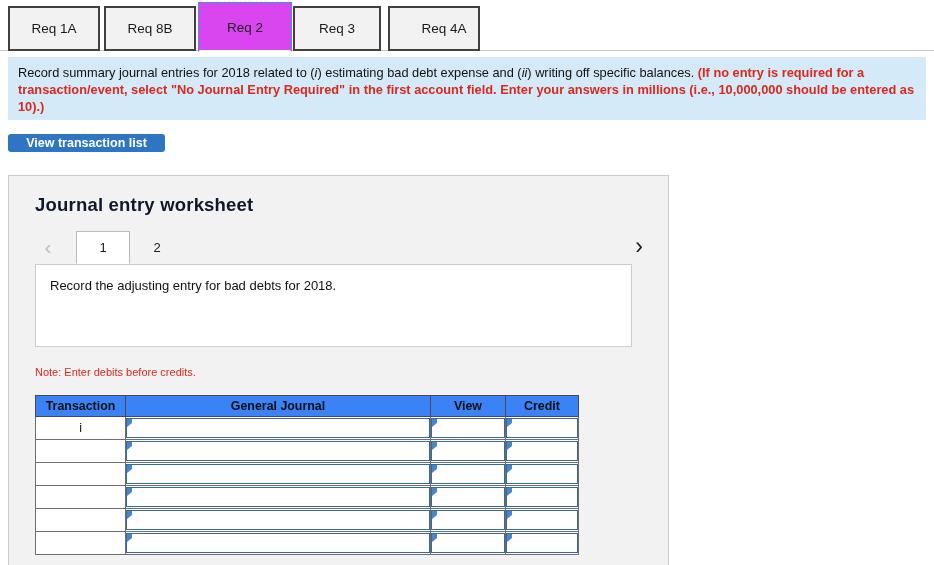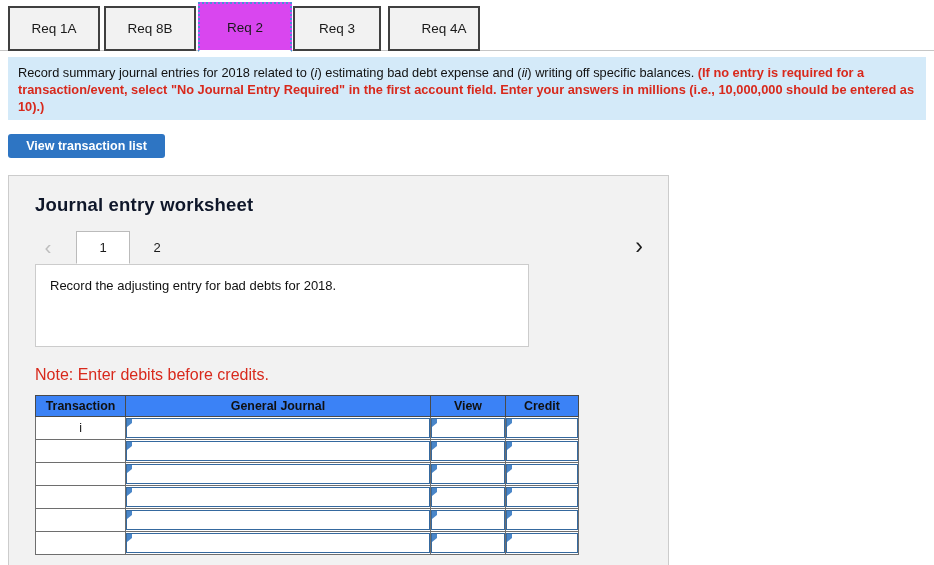--- a/index.html
+++ b/index.html
@@ -71,21 +71,21 @@
   }
   #instruction-banner .red { color: #d8291c; font-weight: bold; }
   #instruction-banner i { font-style: italic; }
 
   
   #view-transaction-list-button {
     position: absolute;
     left: 8px;
     top: 134px;
     width: 157px;
-    height: 24px;
+    height: 18px;
     background: #2e75c3;
     border: none;
     border-radius: 3px;
     color: #ffffff;
     font-family: "Liberation Sans", sans-serif;
     font-size: 12.5px;
     font-weight: bold;
     cursor: pointer;
     padding: 0;
   }
@@ -155,37 +155,37 @@
     border: 1px solid #bbbbbb;
     border-bottom: 1px solid #ffffff;
     z-index: 3;
   }
 
   
   #task-description-box {
     position: absolute;
     left: 26px;
     top: 88px;
-    width: 494px;
+    width: 597px;
     height: 83px;
     background: #ffffff;
     border: 1px solid #cccccc;
     box-sizing: border-box;
     padding: 13px 14px;
     font-size: 13px;
     color: #111111;
     z-index: 1;
   }
 
   
   #debits-note {
     position: absolute;
     left: 26px;
     top: 190px;
-    font-size: 16px;
+    font-size: 11px;
     color: #d8291c;
   }
 
   
   #journal-table {
     position: absolute;
     left: 26px;
     top: 219px;
     border-collapse: collapse;
     table-layout: fixed;

